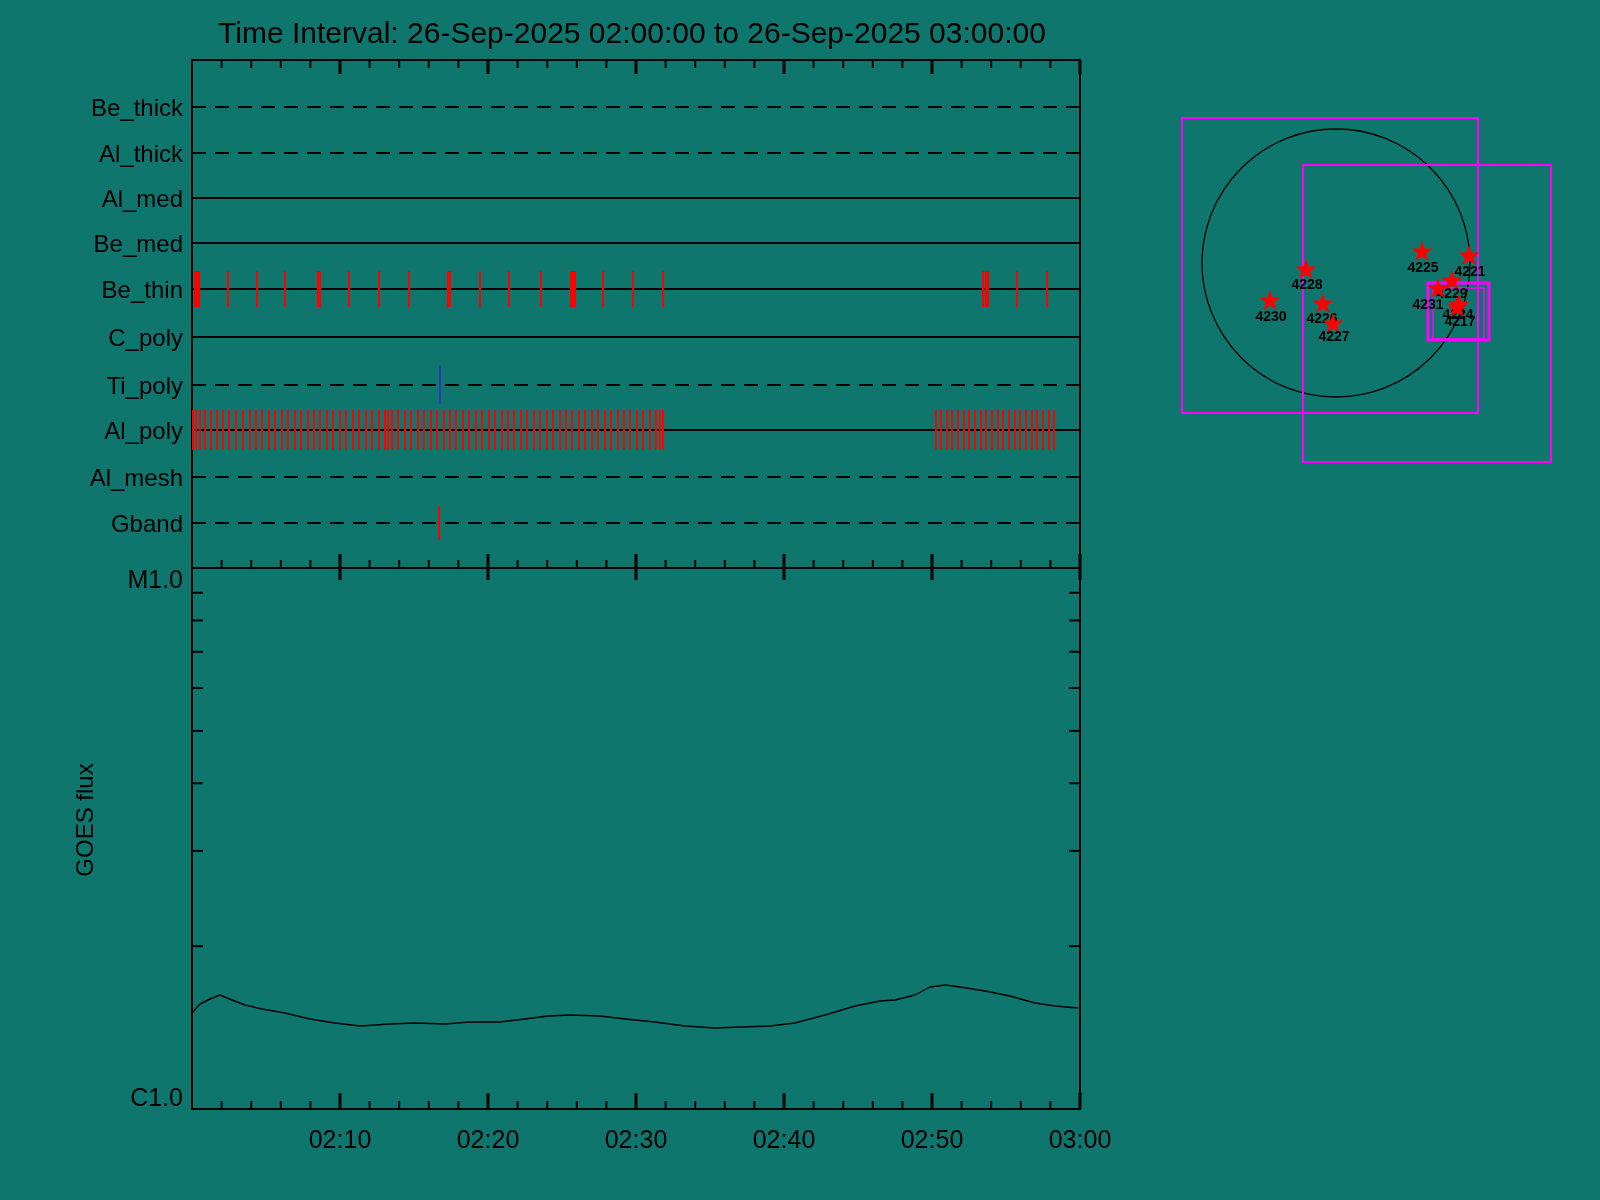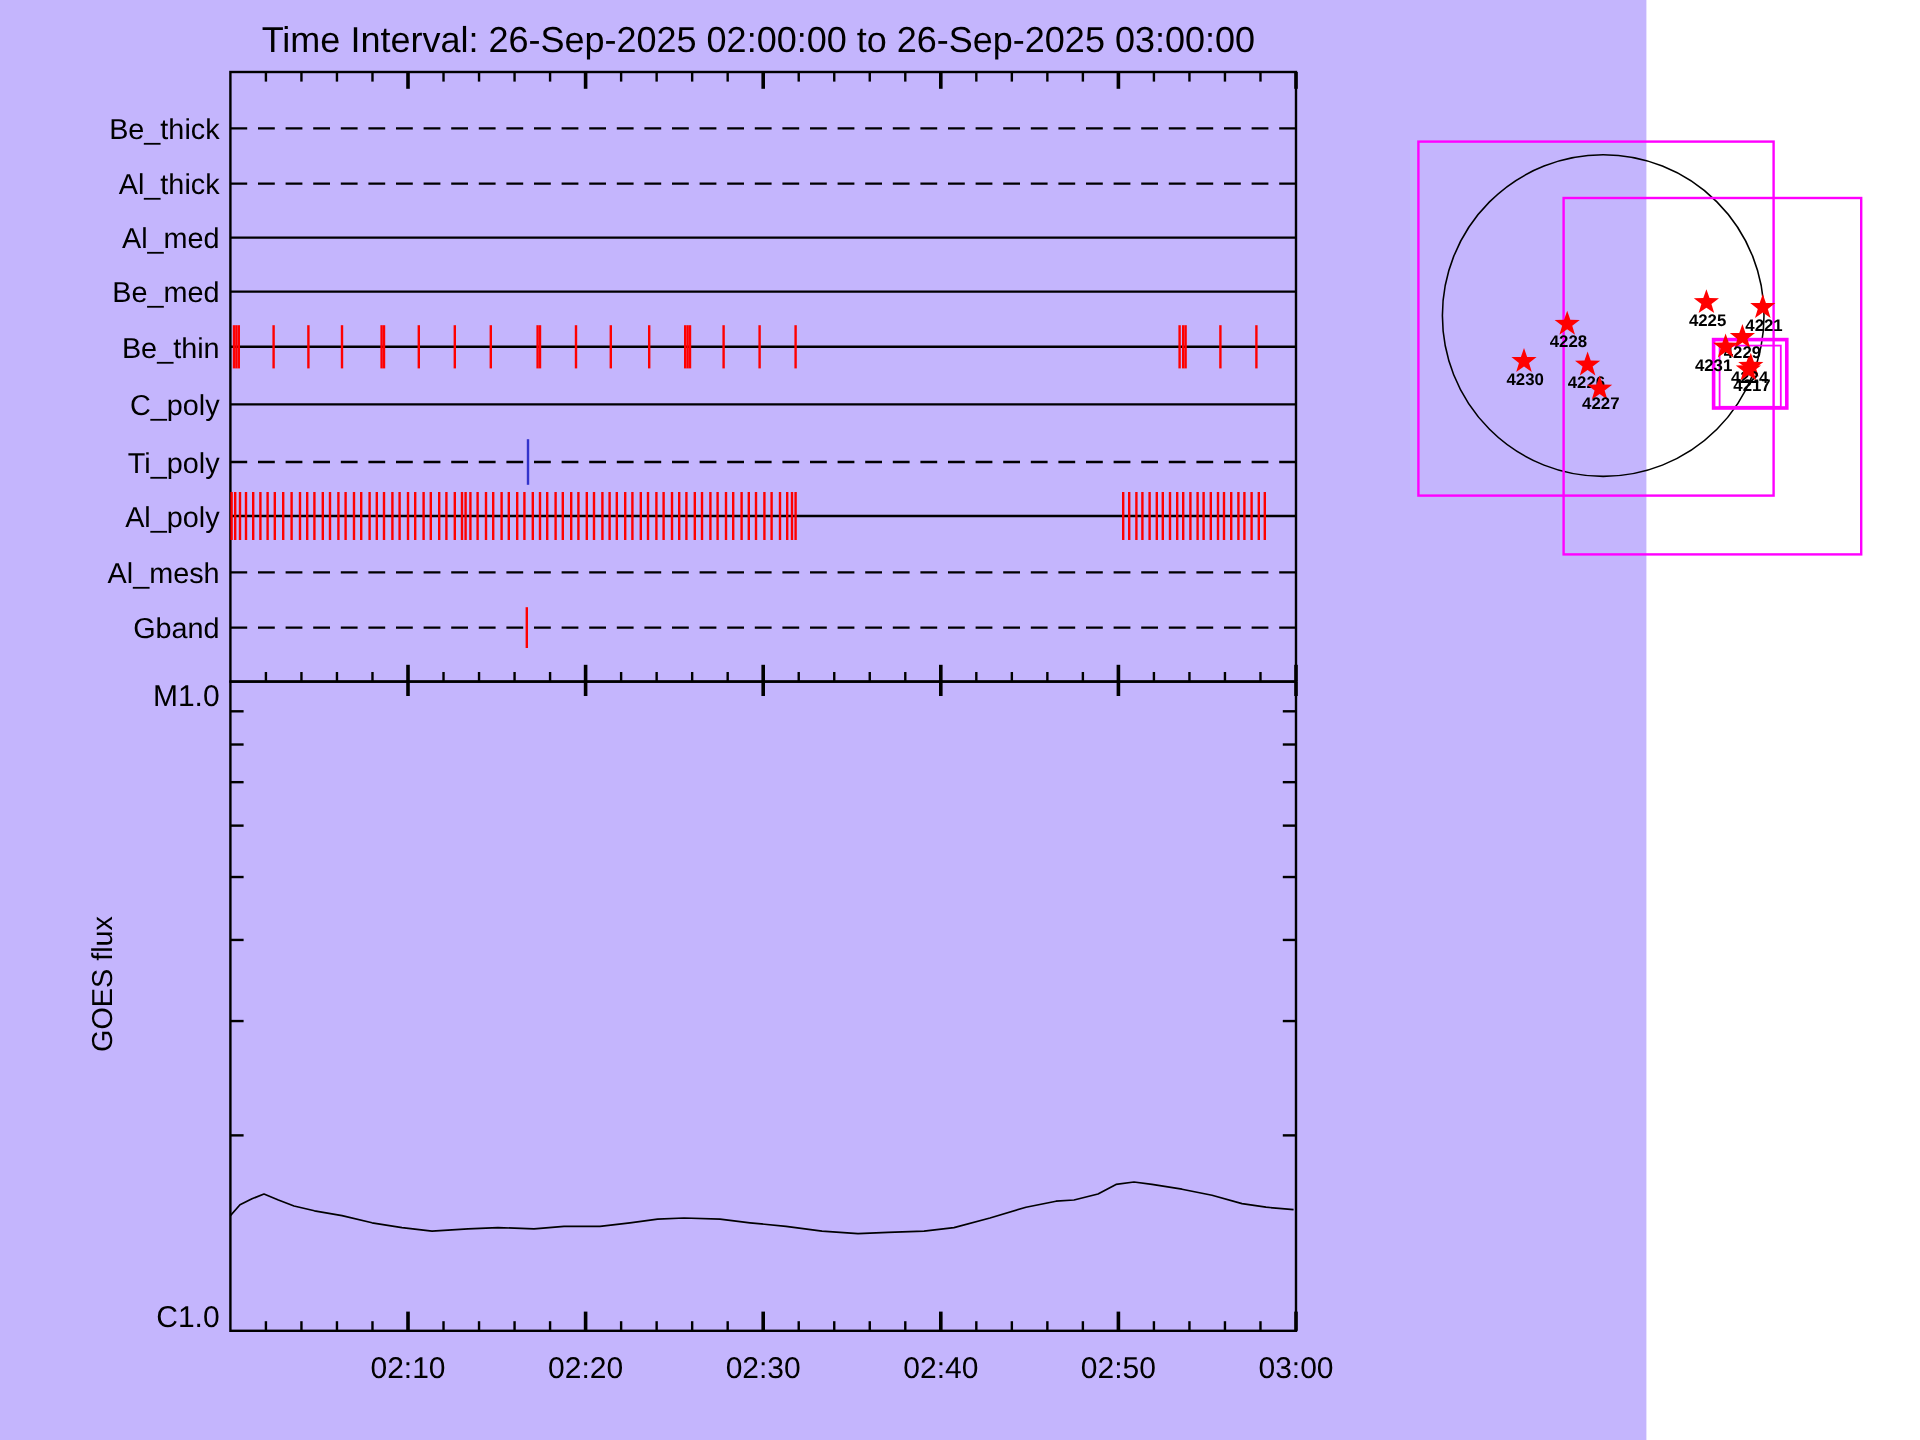--- a/index.html
+++ b/index.html
@@ -1,16 +1,16 @@
 <!DOCTYPE html>
 <html><head>
 <meta charset="utf-8">
 <style>
   html,body{margin:0;padding:0;background:#ffffff;}
-  #stage{position:relative;width:1372px;height:1200px;background:#c4b5fd;
+  #stage{position:relative;width:1600px;height:1200px;background:#0f766e;
          font-family:"Liberation Sans", sans-serif;}
   svg text{font-family:"Liberation Sans", sans-serif;fill:#000;}
 </style>
 </head>
 <body>
 
 <div id="stage">
   <svg id="plot" width="1600" height="1200" viewBox="0 0 1600 1200">
     <text id="chart-title" x="632" y="43" font-size="30" text-anchor="middle">Time Interval: 26-Sep-2025 02:00:00 to 26-Sep-2025 03:00:00</text>
     <g id="gFilter">

